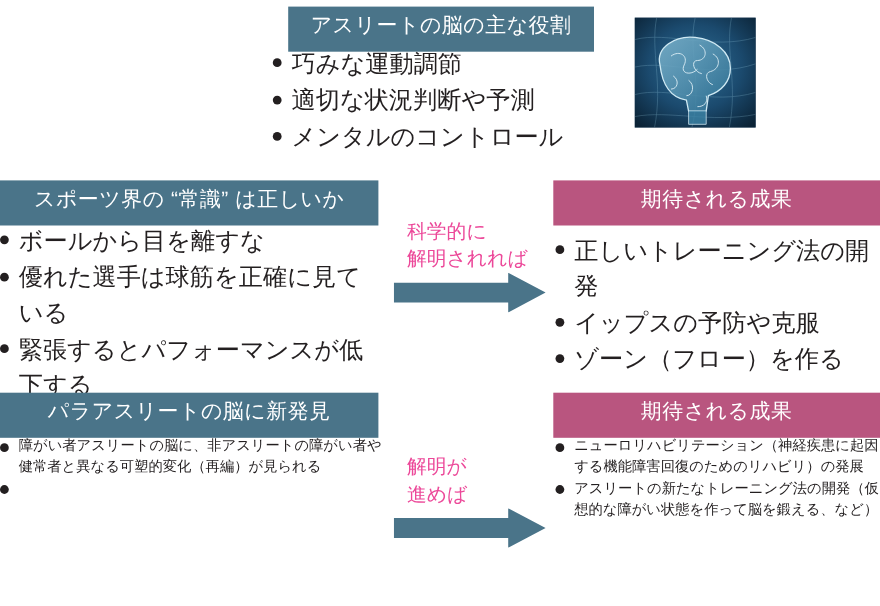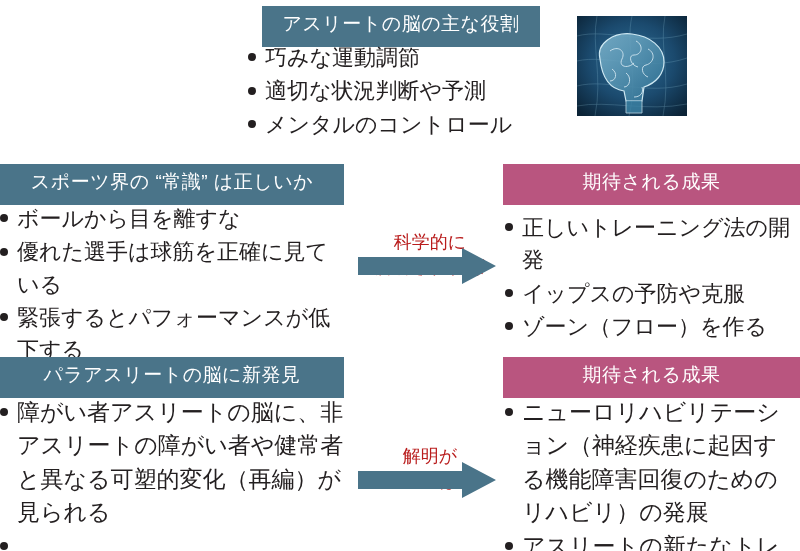--- a/index.html
+++ b/index.html
@@ -45,30 +45,29 @@
     position: absolute;
     left: 0;
     top: 0.52em;
     width: 8px;
     height: 8px;
     border-radius: 50%;
     background: #231f20;
   }
   .bullets .item.nodot { padding-left: 0; }
 
-  .bullets.small { font-size: 23px; line-height: 1.45; }
+  .bullets.small { font-size: 13px; line-height: 1.45; }
 
   .arrow-label {
     position: absolute;
-    color: #b91c1c;
+    color: #ec4899;
     font-size: 18px;
     line-height: 1.4;
-    text-align: center;
+    text-align: left;
     width: 120px;
-    margin-top: 32px;
   }
 
   .arrow {
     position: absolute;
   }
 
   .brain-img {
     position: absolute;
     overflow: hidden;
     background: #0d2c46;

